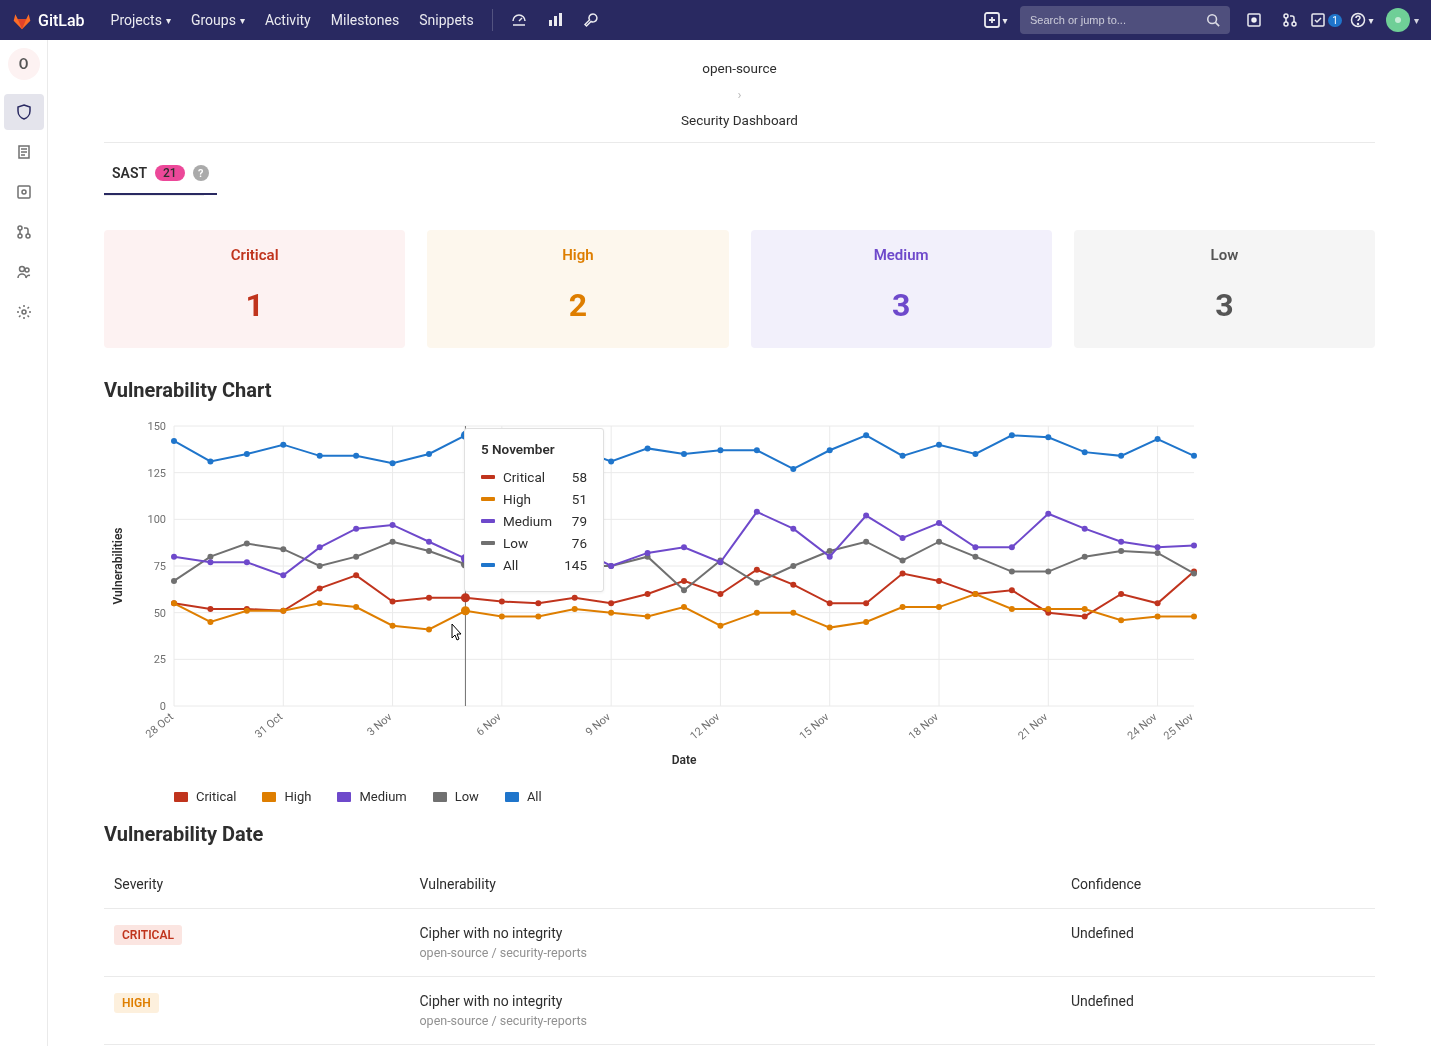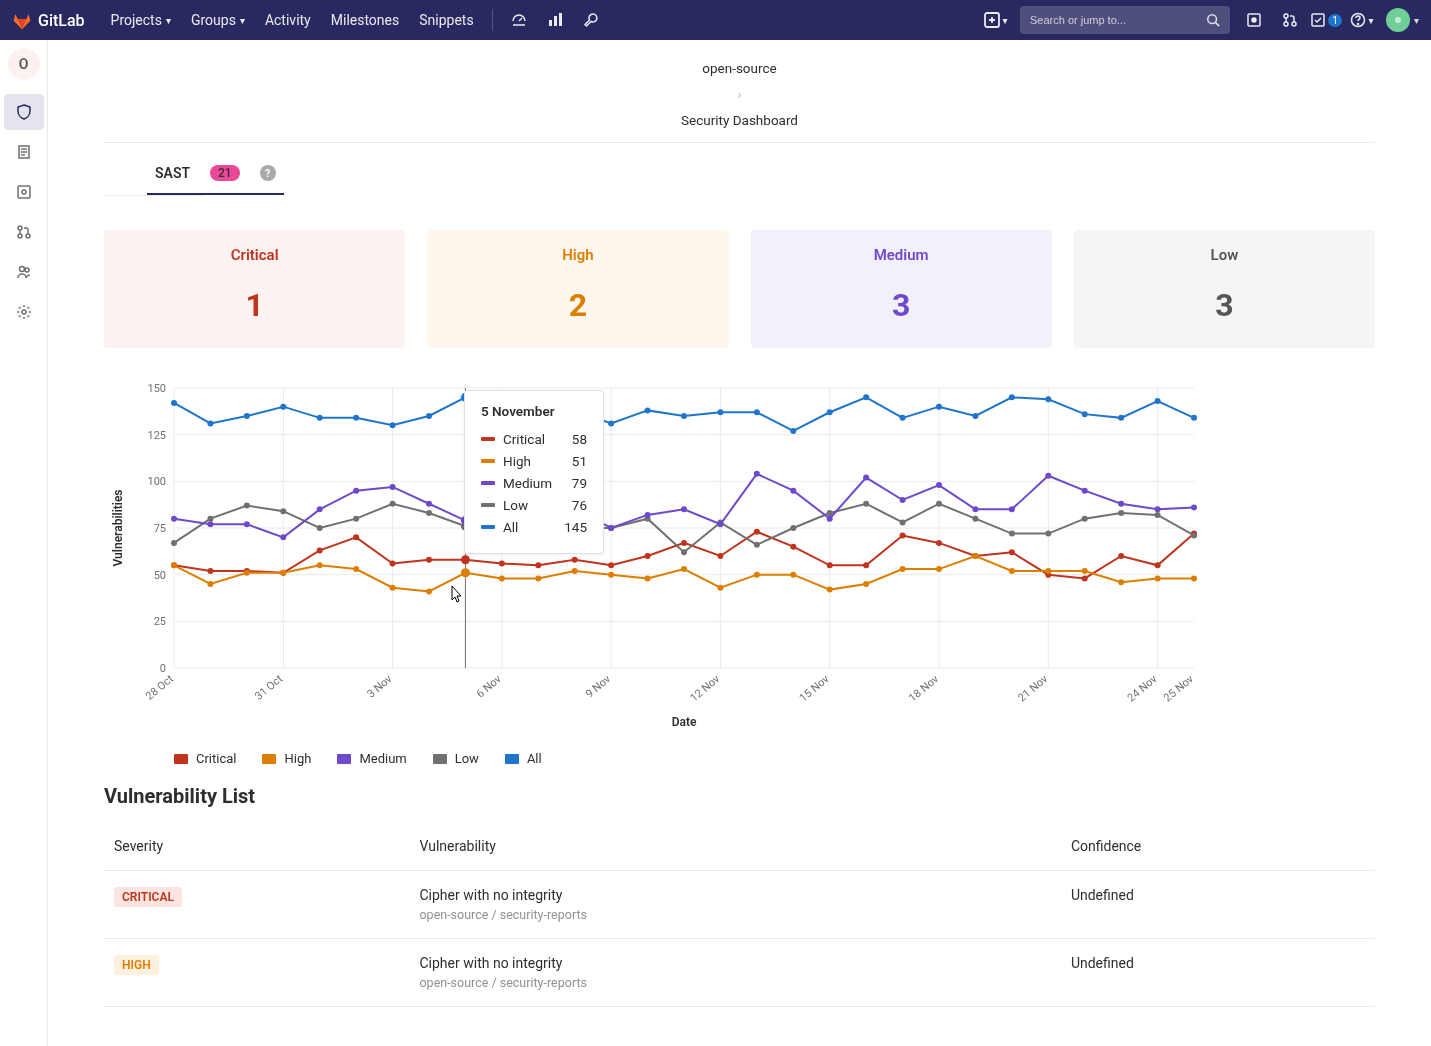--- a/index.html
+++ b/index.html
@@ -22,21 +22,21 @@
 .sidebar .side-avatar { width: 32px; height: 32px; border-radius: 50%; background: #fdf2f2; color: #555; display: flex; align-items: center; justify-content: center; font-weight: 600; margin-bottom: 10px; }
 .sidebar .side-icon { width: 40px; height: 36px; display: flex; align-items: center; justify-content: center; color: #707070; border-radius: 4px; cursor: pointer; }
 .sidebar .side-icon.active { background: #e4e4ec; color: #292961; }
 
 .main { flex: 1; padding: 16px 56px 40px 56px; }
 .breadcrumb { font-size: 13.5px; color: #2e2e2e; display: flex; align-items: center; gap: 10px; padding: 4px 0 14px 0; border-bottom: 1px solid #eaeaea; flex-direction: column; }
 .breadcrumb .crumb { color: #2e2e2e; }
 .breadcrumb .sep { color: #bbb; }
 
 .tabs { padding-top: 10px; border-bottom: 1px solid #eaeaea; max-width: 100px; display: flex; }
-.tab { display: flex; align-items: center; gap: 20px; padding: 12px 8px; font-weight: 600; color: #2e2e2e; border-bottom: 2px solid #292961; margin-left: 43px; }
+.tab { display: flex; align-items: center; gap: 8px; padding: 12px 8px; font-weight: 600; color: #2e2e2e; border-bottom: 2px solid #292961; }
 .tab .count { background: #ec4899; border-radius: 10px; padding: 1px 8px; font-size: 12px; font-weight: 500; }
 .tab .help { width: 16px; height: 16px; border-radius: 50%; background: #aaa; color: #fff; font-size: 11px; display: flex; align-items: center; justify-content: center; }
 
 .cards { display: flex; gap: 22px; margin: 34px 0 30px 0; }
 .card { flex: 1; border-radius: 4px; padding: 16px 0 24px 0; text-align: center; }
 .card .card-title { font-size: 15px; font-weight: 600; margin-bottom: 22px; }
 .card .card-value { font-size: 32px; font-weight: 700; }
 .card.critical { background: #fdf2f2; }
 .card.critical .card-title, .card.critical .card-value { color: #c0341d; }
 .card.high { background: #fdf7ed; }
@@ -241,20 +241,21 @@
         <div class="card medium">
           <div class="card-title">Medium</div>
           <div class="card-value">3</div>
         </div>
         <div class="card low">
           <div class="card-title">Low</div>
           <div class="card-value">3</div>
         </div>
       </div>
 
+    <h3 class="section">Vulnerability Chart</h3>
 
     <div class="chart-wrap">
       <svg id="chart-svg" width="1100" height="360">
           <line x1="70" y1="290" x2="1090" y2="290" stroke="#eaeaea"></line>
           <text x="62" y="294" text-anchor="end" font-size="11" fill="#707070">0</text>
           <line x1="70" y1="243.33333333333334" x2="1090" y2="243.33333333333334" stroke="#eaeaea"></line>
           <text x="62" y="247.33333333333334" text-anchor="end" font-size="11" fill="#707070">25</text>
           <line x1="70" y1="196.66666666666669" x2="1090" y2="196.66666666666669" stroke="#eaeaea"></line>
           <text x="62" y="200.66666666666669" text-anchor="end" font-size="11" fill="#707070">50</text>
           <line x1="70" y1="150" x2="1090" y2="150" stroke="#eaeaea"></line>
@@ -495,21 +496,21 @@
             <span class="swatch" style="height:10px;background:#707070"></span>
             <span>Low</span>
           </div>
           <div class="legend-item">
             <span class="swatch" style="height:10px;background:#1f75cb"></span>
             <span>All</span>
           </div>
         </div>
     </div>
 
-    <h3 class="section">Vulnerability List</h3>
+    <h3 class="section">Vulnerability Date</h3>
 
     <table class="table">
       <thead>
           <tr>
         <th>Severity</th>
         <th>Vulnerability</th>
         <th>Confidence</th>
       </tr>
         </thead>
       <tbody id="table-body">

